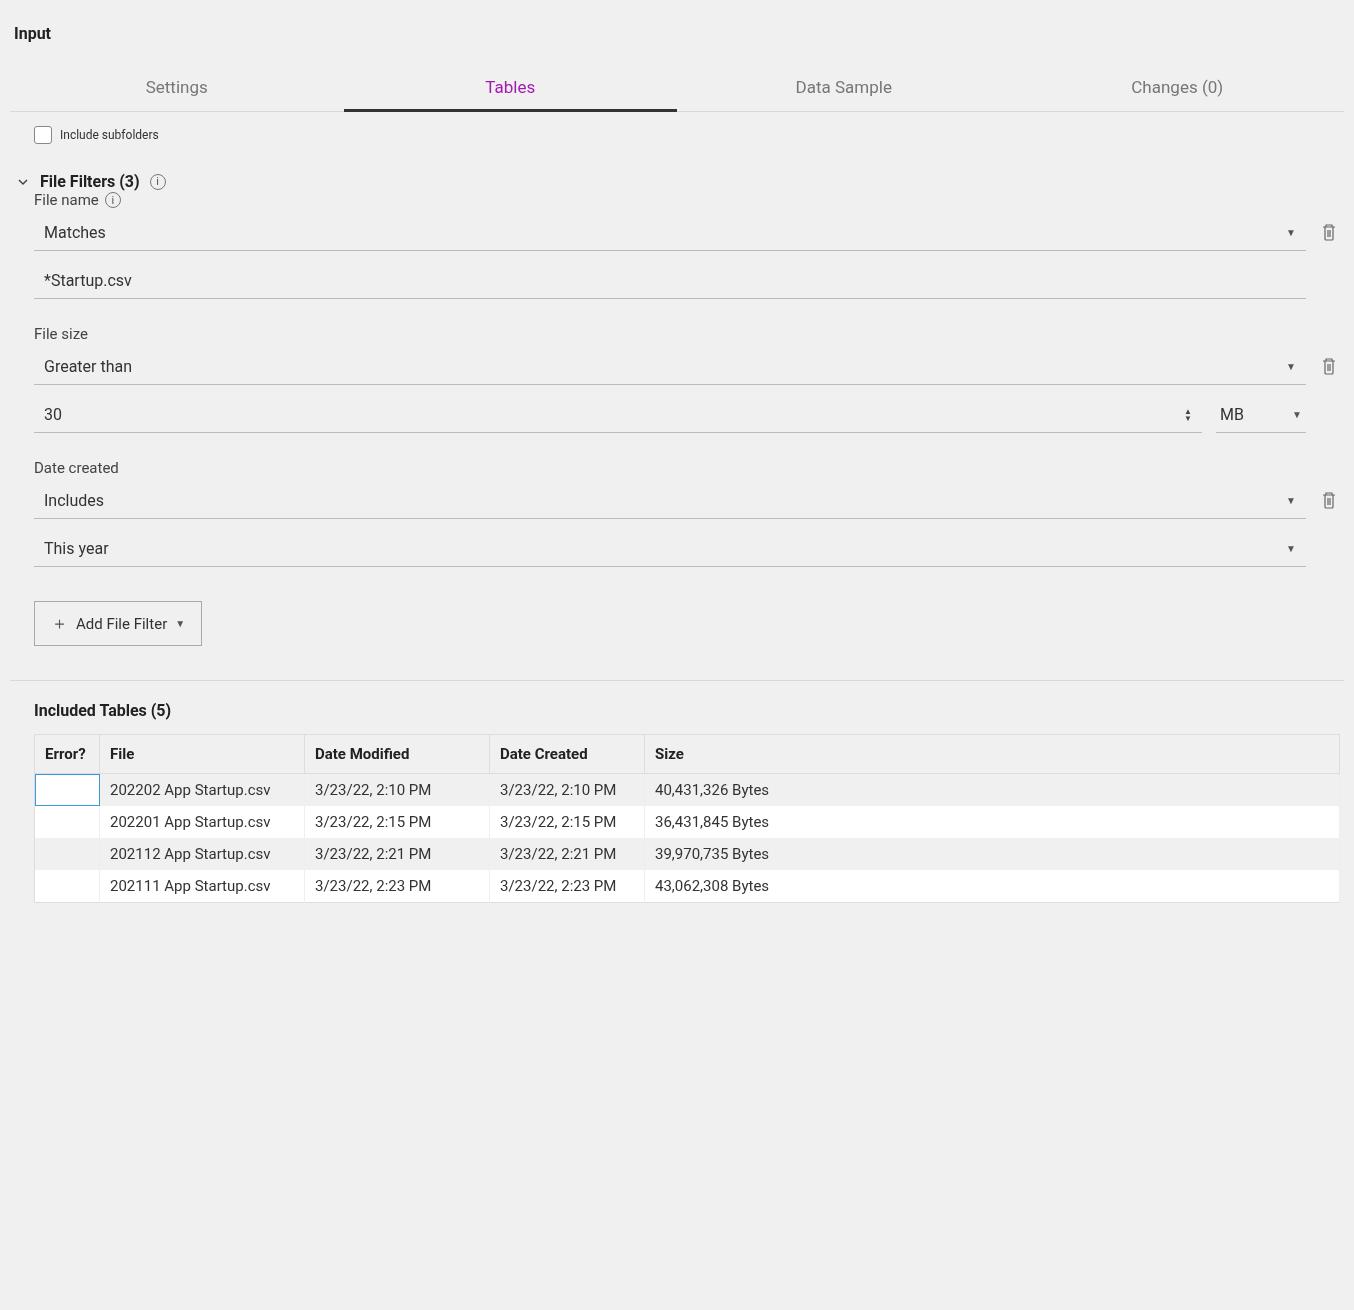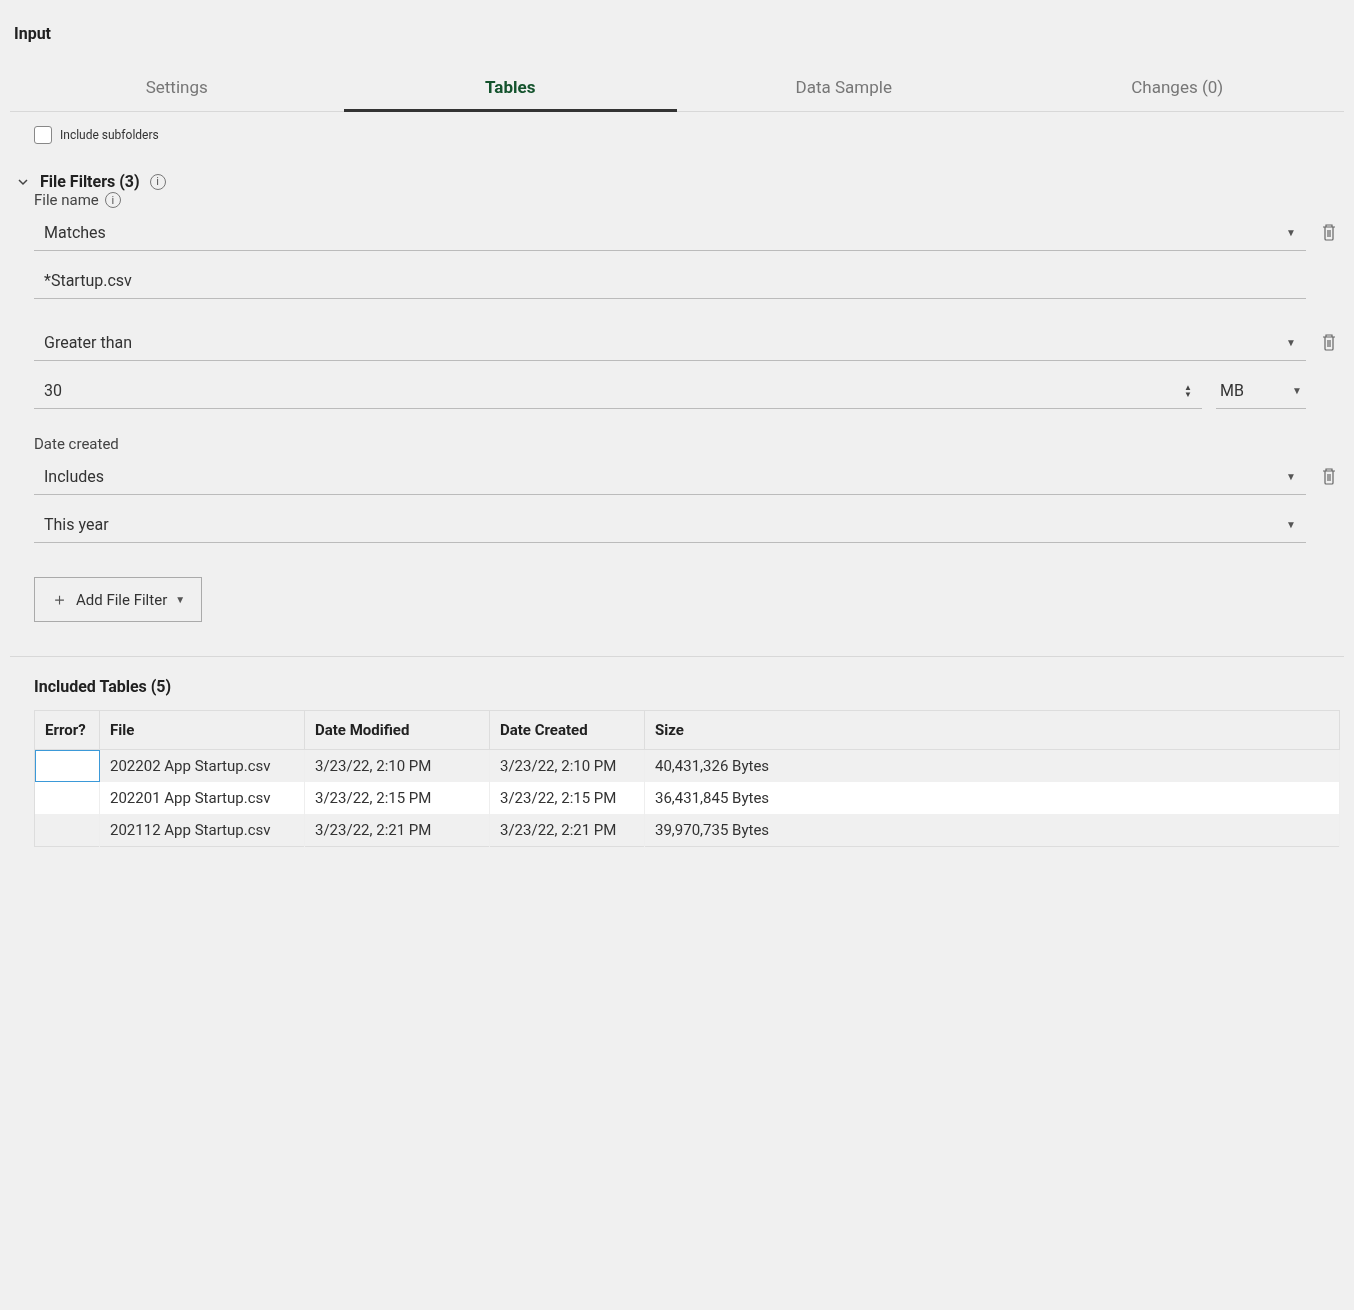--- a/index.html
+++ b/index.html
@@ -31,22 +31,22 @@
   .tab {
     flex: 1;
     text-align: center;
     padding: 14px 0;
     color: #777;
     font-size: 17px;
     cursor: pointer;
     position: relative;
   }
   .tab.active {
-    color: #14532d;
-    font-weight: 700;
+    color: #a21caf;
+    font-weight: 400;
   }
   .tab.active::after {
     content: "";
     position: absolute;
     left: 0;
     right: 0;
     bottom: -1px;
     height: 3px;
     background: #333;
   }
@@ -306,20 +306,23 @@
       <div class="filter-row second-row">
         <div class="input-field">
           <span>*Startup.csv</span>
         </div>
         <span class="trash-placeholder"></span>
       </div>
     </div>
 
     
     <div class="filter-block">
+      <div class="filter-label">
+        <span>File size</span>
+      </div>
       <div class="filter-row">
         <div class="select-field">
           <span>Greater than</span>
           <span class="caret-down">▼</span>
         </div>
         <span class="trash-icon">
           <svg width="18" height="20" viewBox="0 0 18 20">
               <path d="M3 5 h12 M6 5 V3 h6 v2 M5 5 v12 a1 1 0 0 0 1 1 h6 a1 1 0 0 0 1 -1 V5 M8 8 v7 M10 8 v7" stroke="#666" stroke-width="1.2" fill="none"></path>
             </svg>
         </span>
@@ -401,16 +404,23 @@
           <td>3/23/22, 2:15 PM</td>
           <td>36,431,845 Bytes</td>
         </tr>
         <tr>
           <td></td>
           <td>202112 App Startup.csv</td>
           <td>3/23/22, 2:21 PM</td>
           <td>3/23/22, 2:21 PM</td>
           <td>39,970,735 Bytes</td>
         </tr>
+        <tr>
+          <td></td>
+          <td>202111 App Startup.csv</td>
+          <td>3/23/22, 2:23 PM</td>
+          <td>3/23/22, 2:23 PM</td>
+          <td>43,062,308 Bytes</td>
+        </tr>
       </tbody>
     </table>
   </div>
 </div>
 
 </body></html>

